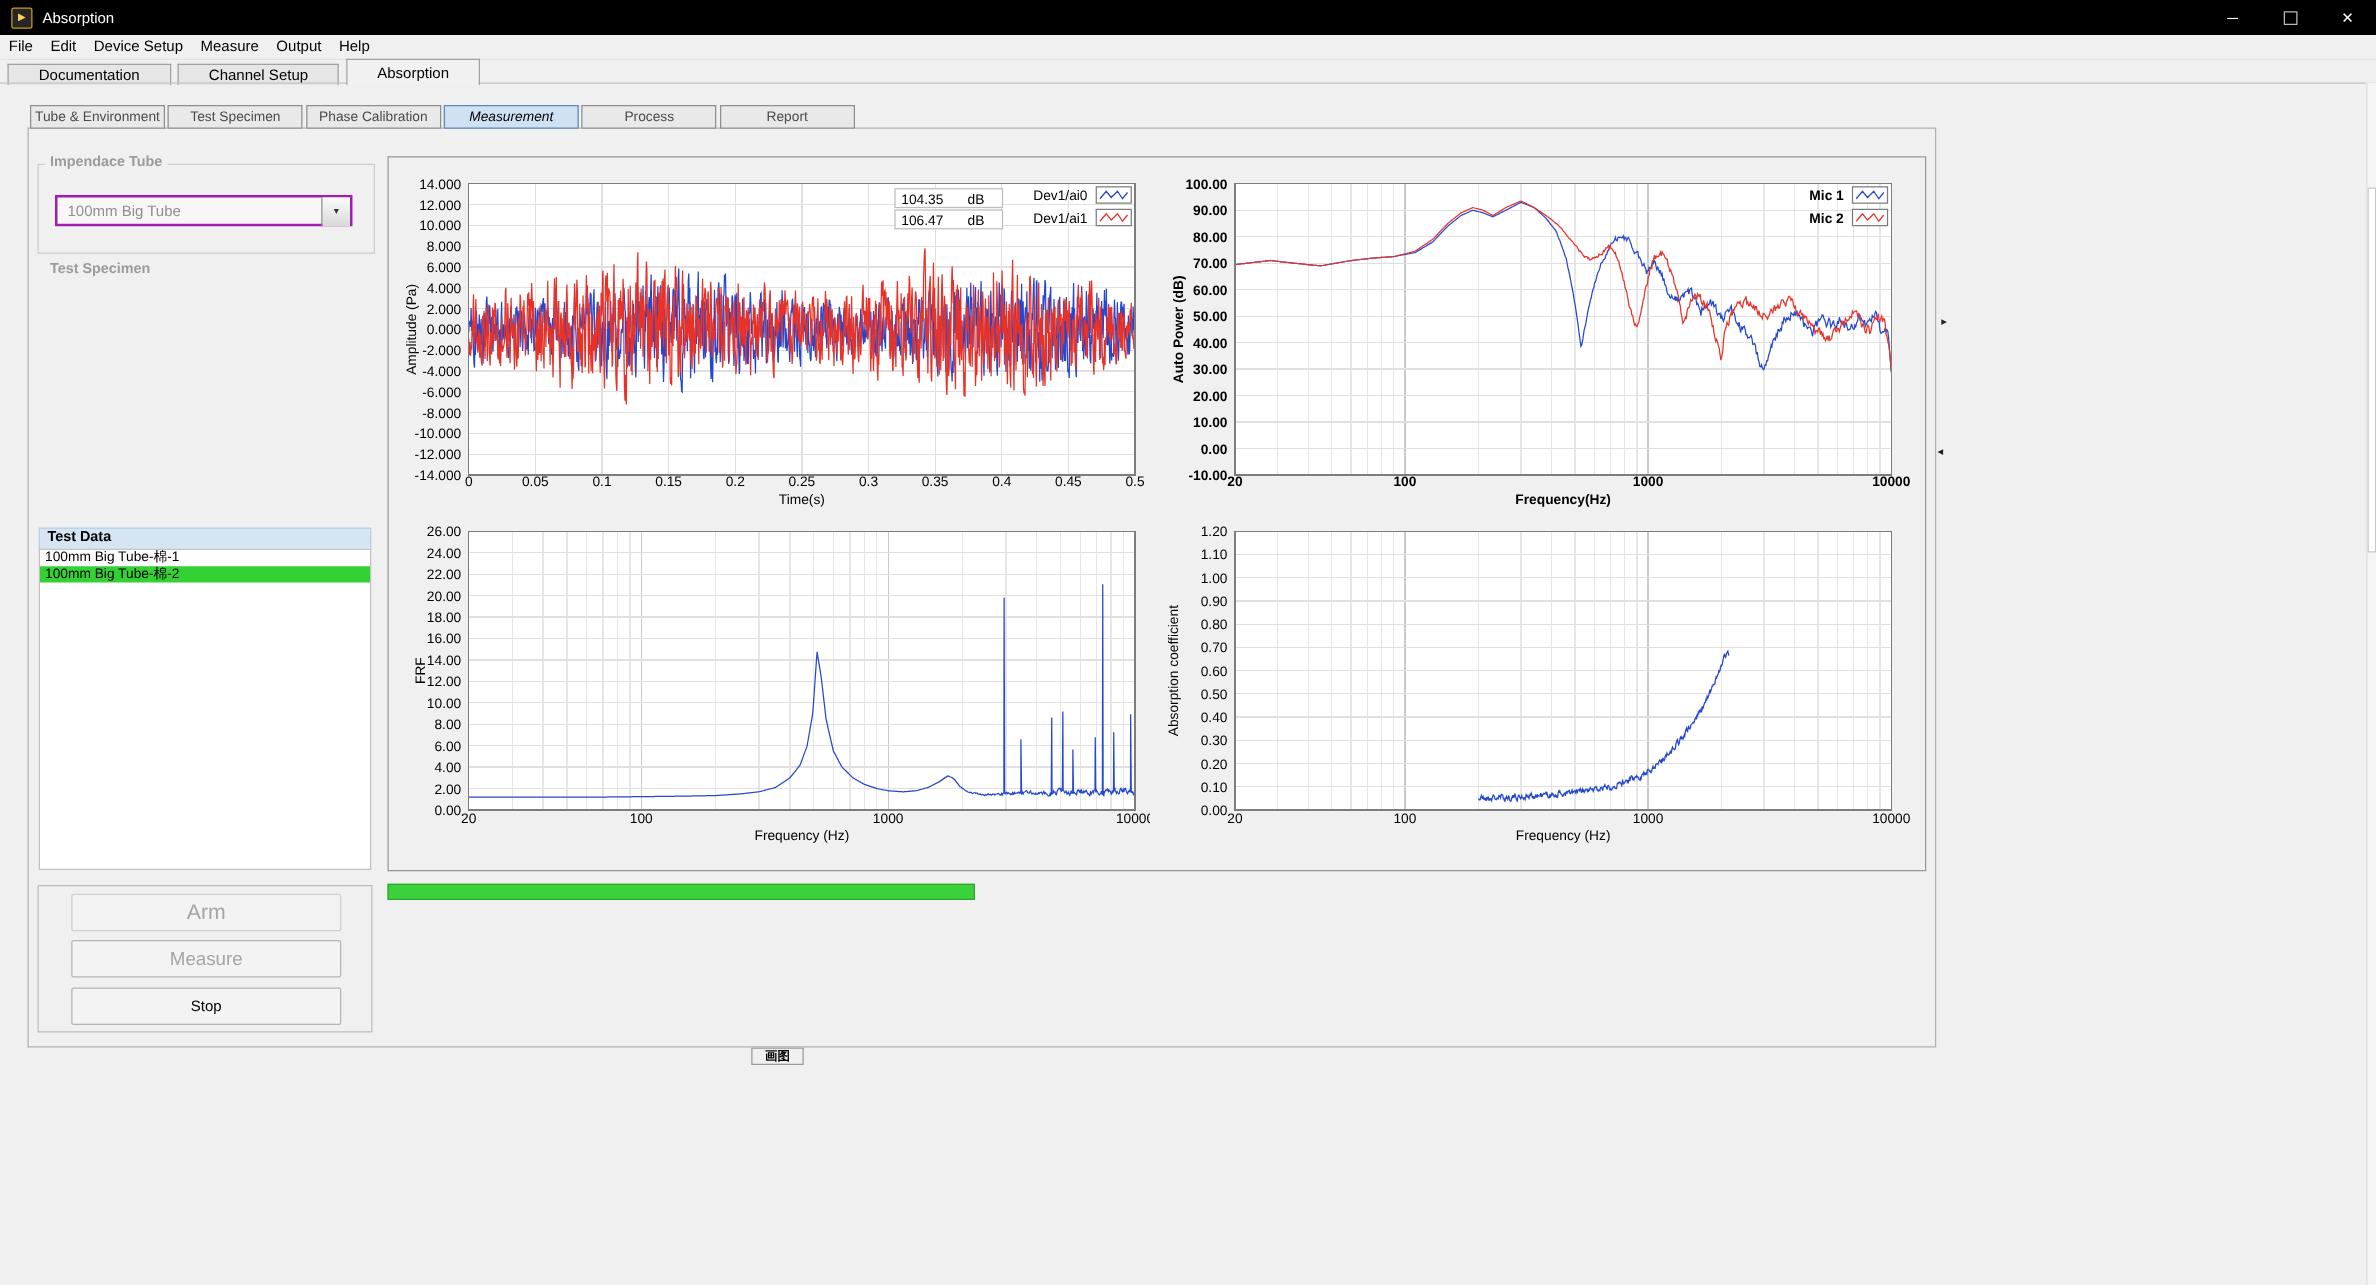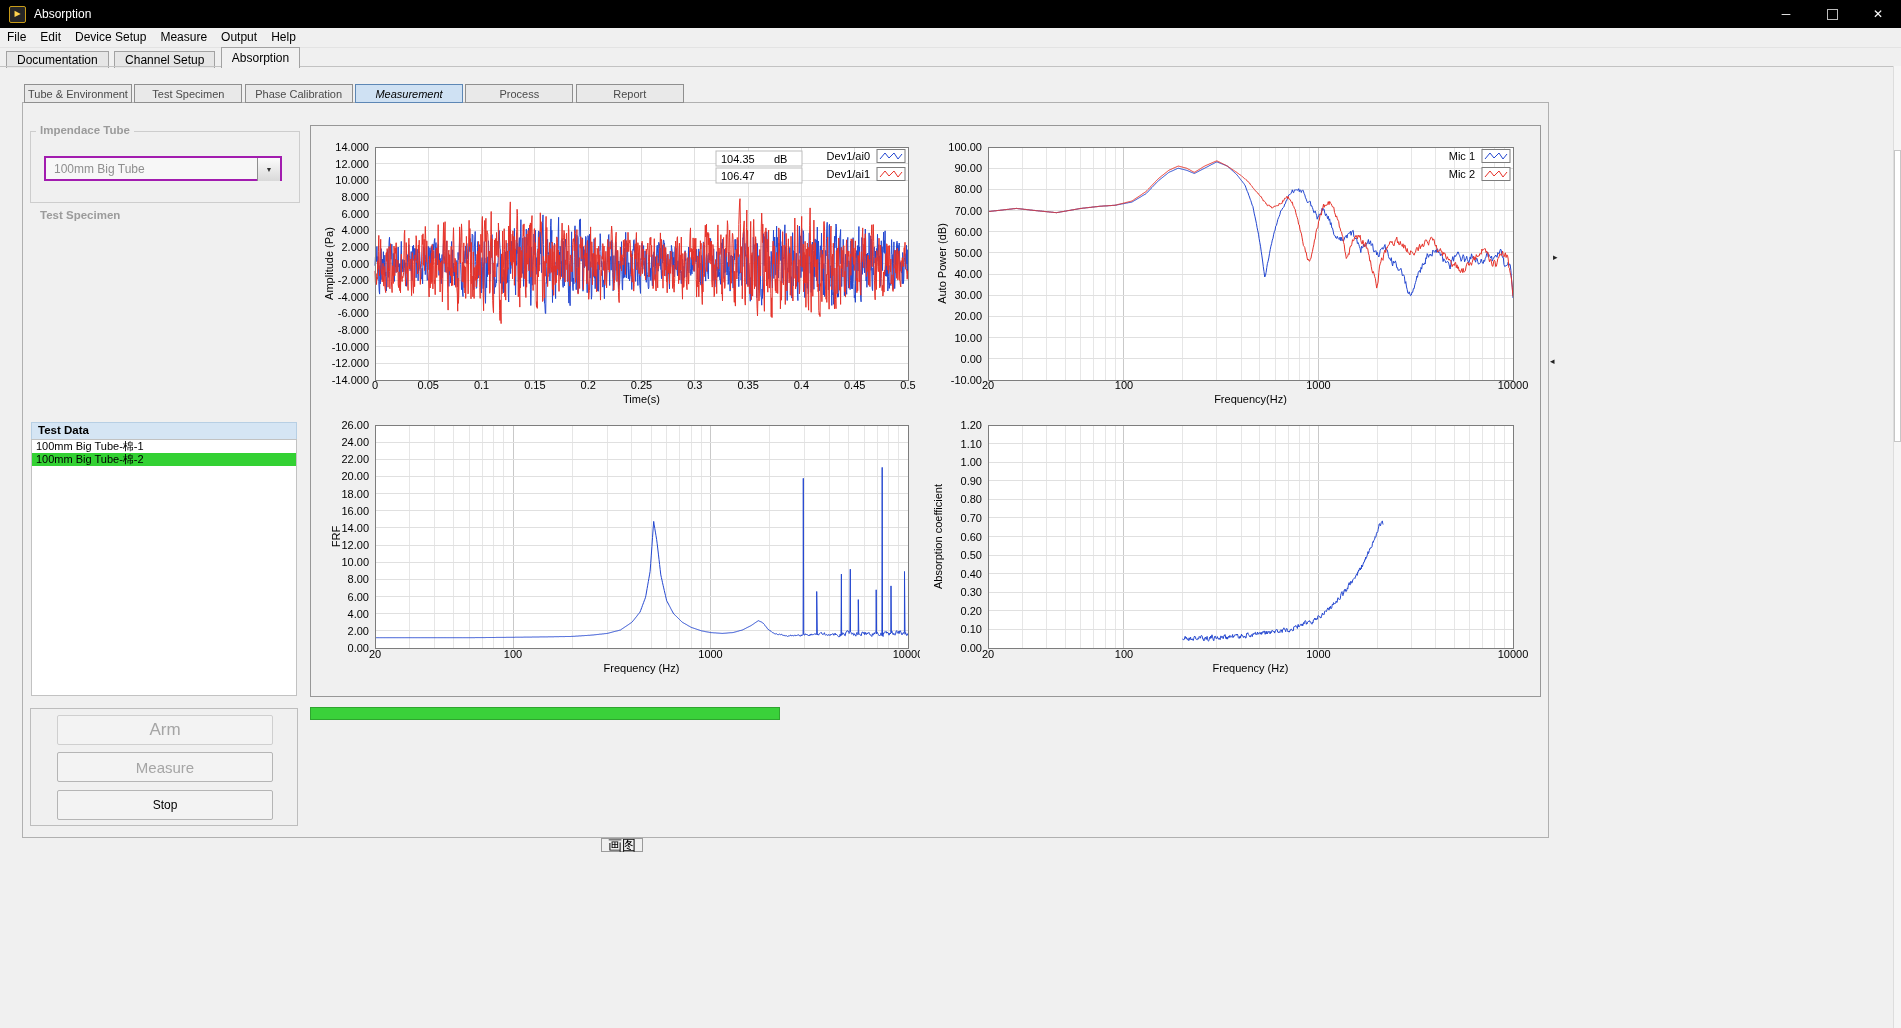--- a/index.html
+++ b/index.html
@@ -13,21 +13,21 @@
   .win-btn{width:46px;height:28px;display:flex;align-items:center;justify-content:center;color:#fff;font-size:12px;cursor:default;}
   .maxbox{width:9px;height:9px;border:1px solid #bbb;display:inline-block;}
 
   
   .menubar{position:absolute;left:0;top:28px;width:100%;height:19px;background:#f0f0f0;border-bottom:1px solid #e3e3e3;display:flex;align-items:center;}
   .menu-item{padding:0 7px;height:19px;line-height:19px;font-size:12px;}
 
   
   .toptabs{position:absolute;left:0;top:47px;width:100%;height:20px;padding-left:6px;box-sizing:border-box;}
   .tabline{position:absolute;left:0;top:66px;width:100%;height:0;border-top:1px solid #c2c2c2;}
-  .toptab{display:inline-block;height:16px;line-height:16px;margin-top:4px;padding:0 10px;background:#e6e6e6;border:1px solid #a2a2a2;border-bottom:none;margin-right:2px;vertical-align:top;font-size:12px;}
+  .toptab{display:inline-block;height:16px;line-height:16px;margin-top:4px;padding:0 24px;background:#e6e6e6;border:1px solid #a2a2a2;border-bottom:none;margin-right:2px;vertical-align:top;font-size:12px;}
   .toptab.sel{height:20px;line-height:20px;margin-top:0;background:#f1f1f1;position:relative;z-index:3;}
 
   
   .steptabs{position:absolute;left:24px;top:84px;height:19px;z-index:2;}
   .steptab{display:inline-block;width:108px;height:19px;line-height:18px;text-align:center;font-size:11px;color:#4a4a4a;background:#e9e9e9;border:1px solid #8f8f8f;margin-right:-1px;box-sizing:border-box;white-space:nowrap;overflow:hidden;}
   .steptab.sel{background:#cfe1f3;border-color:#5d87b5;color:#000;position:relative;z-index:1;font-style:italic;}
 
   .tabframe{position:absolute;left:22px;top:102px;width:1527px;height:736px;border:1px solid #b0b0b0;box-sizing:border-box;}
 
   
@@ -54,28 +54,28 @@
   .btns-frame{position:absolute;left:30px;top:708px;width:268px;height:118px;border:1px solid #bdbdbd;box-sizing:border-box;}
   .side-btn{position:absolute;left:57px;width:216px;height:30px;background:#f3f3f3;border:1px solid #b5b5b5;border-radius:2px;display:flex;align-items:center;justify-content:center;box-sizing:border-box;}
   #btn-arm{top:715px;color:#a5a5a5;font-size:17px;border-color:#cfcfcf;}
   #btn-measure{top:752px;color:#a5a5a5;font-size:15px;}
   #btn-stop{top:790px;color:#000;font-size:12px;}
 
   
   .charts-panel{position:absolute;left:310px;top:125px;width:1231px;height:572px;border:1px solid #979797;background:#f0f0f0;box-sizing:border-box;}
   .chart{position:absolute;}
   #c-time{left:315px;top:133px;width:605px;height:288px;}
-  #c-ap{left:928px;top:133px;width:612px;height:288px;}
+  #c-ap{left:928px;top:133px;width:612px;height:288px;font-weight:bold;}
   #c-frf{left:315px;top:411px;width:605px;height:282px;}
   #c-abs{left:928px;top:411px;width:612px;height:282px;}
   svg{display:block;}
 
   .progress{position:absolute;left:310px;top:707px;width:470px;height:13px;background:#3ad13a;border:1px solid #2fa52f;box-sizing:border-box;}
 
-  .bottom-tab{position:absolute;left:601px;top:838px;width:42px;height:14px;border:1px solid #9a9a9a;background:#f0f0f0;font-size:14px;text-align:center;line-height:13px;box-sizing:border-box;}
+  .bottom-tab{position:absolute;left:601px;top:838px;width:42px;height:14px;border:1px solid #9a9a9a;background:#f0f0f0;font-size:10px;text-align:center;line-height:13px;box-sizing:border-box;font-weight:bold;}
 
   .pane-arrow{position:absolute;font-size:9px;color:#222;line-height:9px;}
   #arrow-right{left:1553px;top:253px;}
   #arrow-left{left:1550px;top:357px;}
 
   .vscroll{position:absolute;right:0;top:66px;width:8px;bottom:0;background:#f5f5f5;border-left:1px solid #ddd;box-sizing:border-box;}
   .vthumb{position:absolute;left:0;top:84px;width:7px;height:292px;background:#fff;border:1px solid #c6c6c6;box-sizing:border-box;}
 </style>
 </head>
 <body>

